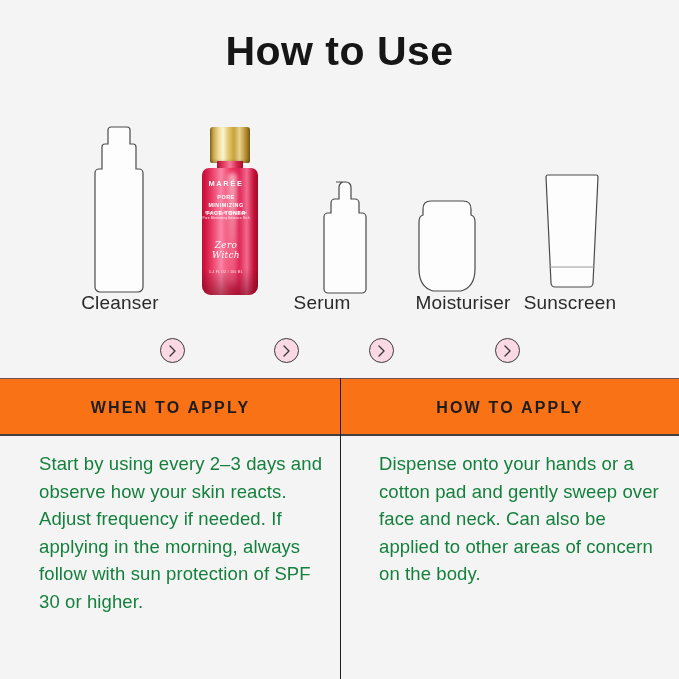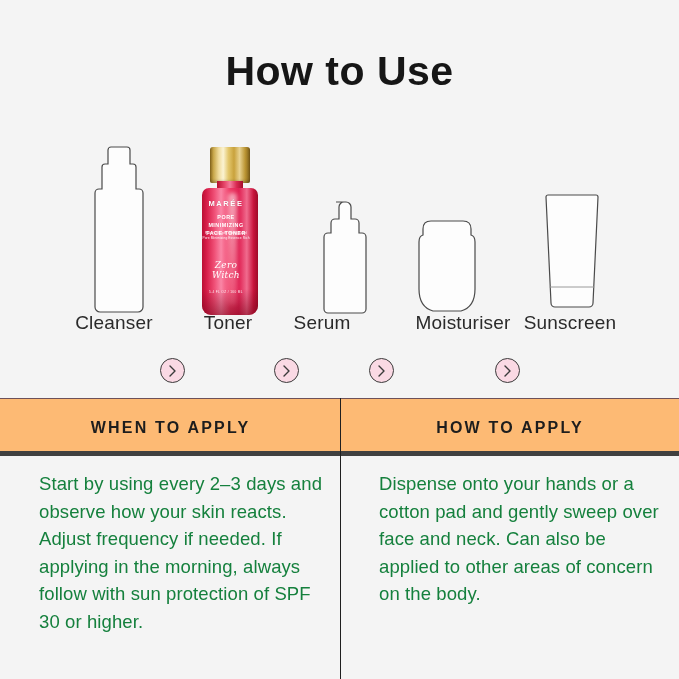--- a/index.html
+++ b/index.html
@@ -2,21 +2,21 @@
 <html><head>
 <meta charset="utf-8">
 <style>
   * { margin:0; padding:0; box-sizing:border-box; }
   html, body {
     width:679px; height:679px;
     background:#f4f4f4;
     font-family:"Liberation Sans", sans-serif;
     overflow:hidden;
   }
-  .page { position:relative; width:679px; height:487px; background:#f4f4f4;margin-top:20px; }
+  .page { position:relative; width:679px; height:487px; background:#f4f4f4; }
 
   
   .title {
     position:absolute; top:28px; left:0; width:679px;
     text-align:center;
     font-size:41px; font-weight:700; letter-spacing:0.5px;
     color:#161616;
   }
 
   
@@ -97,32 +97,32 @@
   .a2 { left:274px; top:233px; }
   .a3 { left:369px; top:233px; }
   .a4 { left:495px; top:233px; }
 
   
   .labels { position:absolute; top:292px; left:0; width:679px; height:26px; }
   .plabel {
     position:absolute; text-align:center;
     font-size:19px; color:#2a2a2a; letter-spacing:.2px;
   }
-  .l-cleanser { left:44px;  width:140px;text-align:center; }
+  .l-cleanser { left:50px;  width:140px;text-align:center; }
   .l-toner    { left:168px; width:120px; }
   .l-serum    { left:264px; width:116px; }
   .l-moist    { left:398px; width:130px; }
   .l-sun      { left:505px; width:130px; }
 
   
   .table { position:absolute; top:378px; left:0; width:679px; height:301px; }
   .thead {
     position:absolute; top:0; left:0; width:679px; height:58px;
-    background:#fdba74;
-    border-top:1px solid #6d5159; border-bottom:5px solid #404040;
+    background:#f97316;
+    border-top:1px solid #6d5159; border-bottom:2px solid #404040;
   }
   .th {
     position:absolute; top:0; height:58px;
     display:flex; align-items:center; justify-content:center;
     font-size:16px; font-weight:700; letter-spacing:2.2px; color:#1d1d1d;
   }
   .th-left  { left:0;     width:341px; }
   .th-right { left:341px; width:338px; }
 
   .divider {
@@ -223,21 +223,20 @@
     </div>
     <div class="arrow a4">
       <svg width="9" height="12" viewBox="0 0 9 12">
           <path d="M2 1 L7 6 L2 11" fill="none" stroke="#3a3a3a" stroke-width="1.4" stroke-linecap="round" stroke-linejoin="round"></path>
         </svg>
     </div>
   </div>
 
   <div class="labels">
     <div class="plabel l-cleanser">Cleanser</div>
-    <div class="plabel l-toner">Toner</div>
     <div class="plabel l-serum">Serum</div>
     <div class="plabel l-moist">Moisturiser</div>
     <div class="plabel l-sun">Sunscreen</div>
   </div>
 
   <div class="table">
     <div class="thead">
       <div class="th th-left">WHEN TO APPLY</div>
       <div class="th th-right">HOW TO APPLY</div>
     </div>

